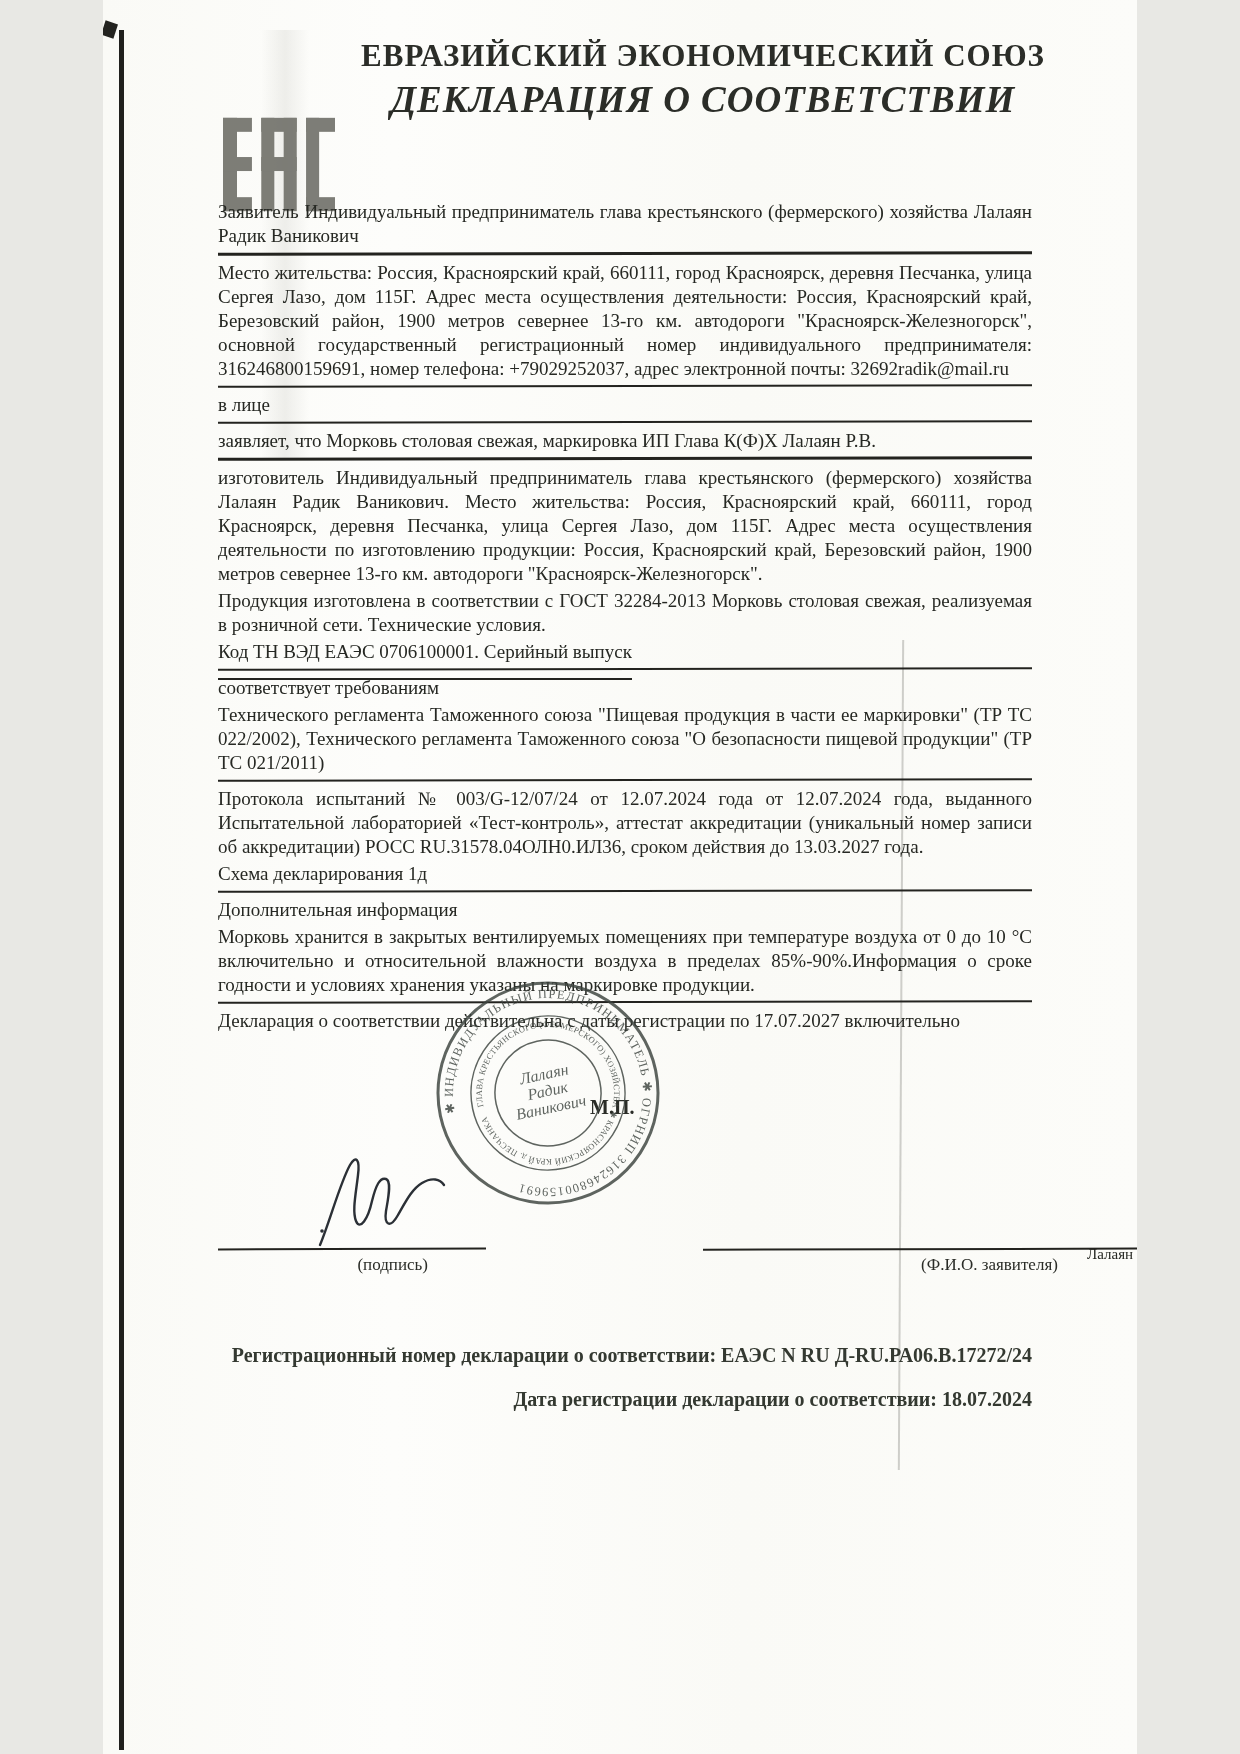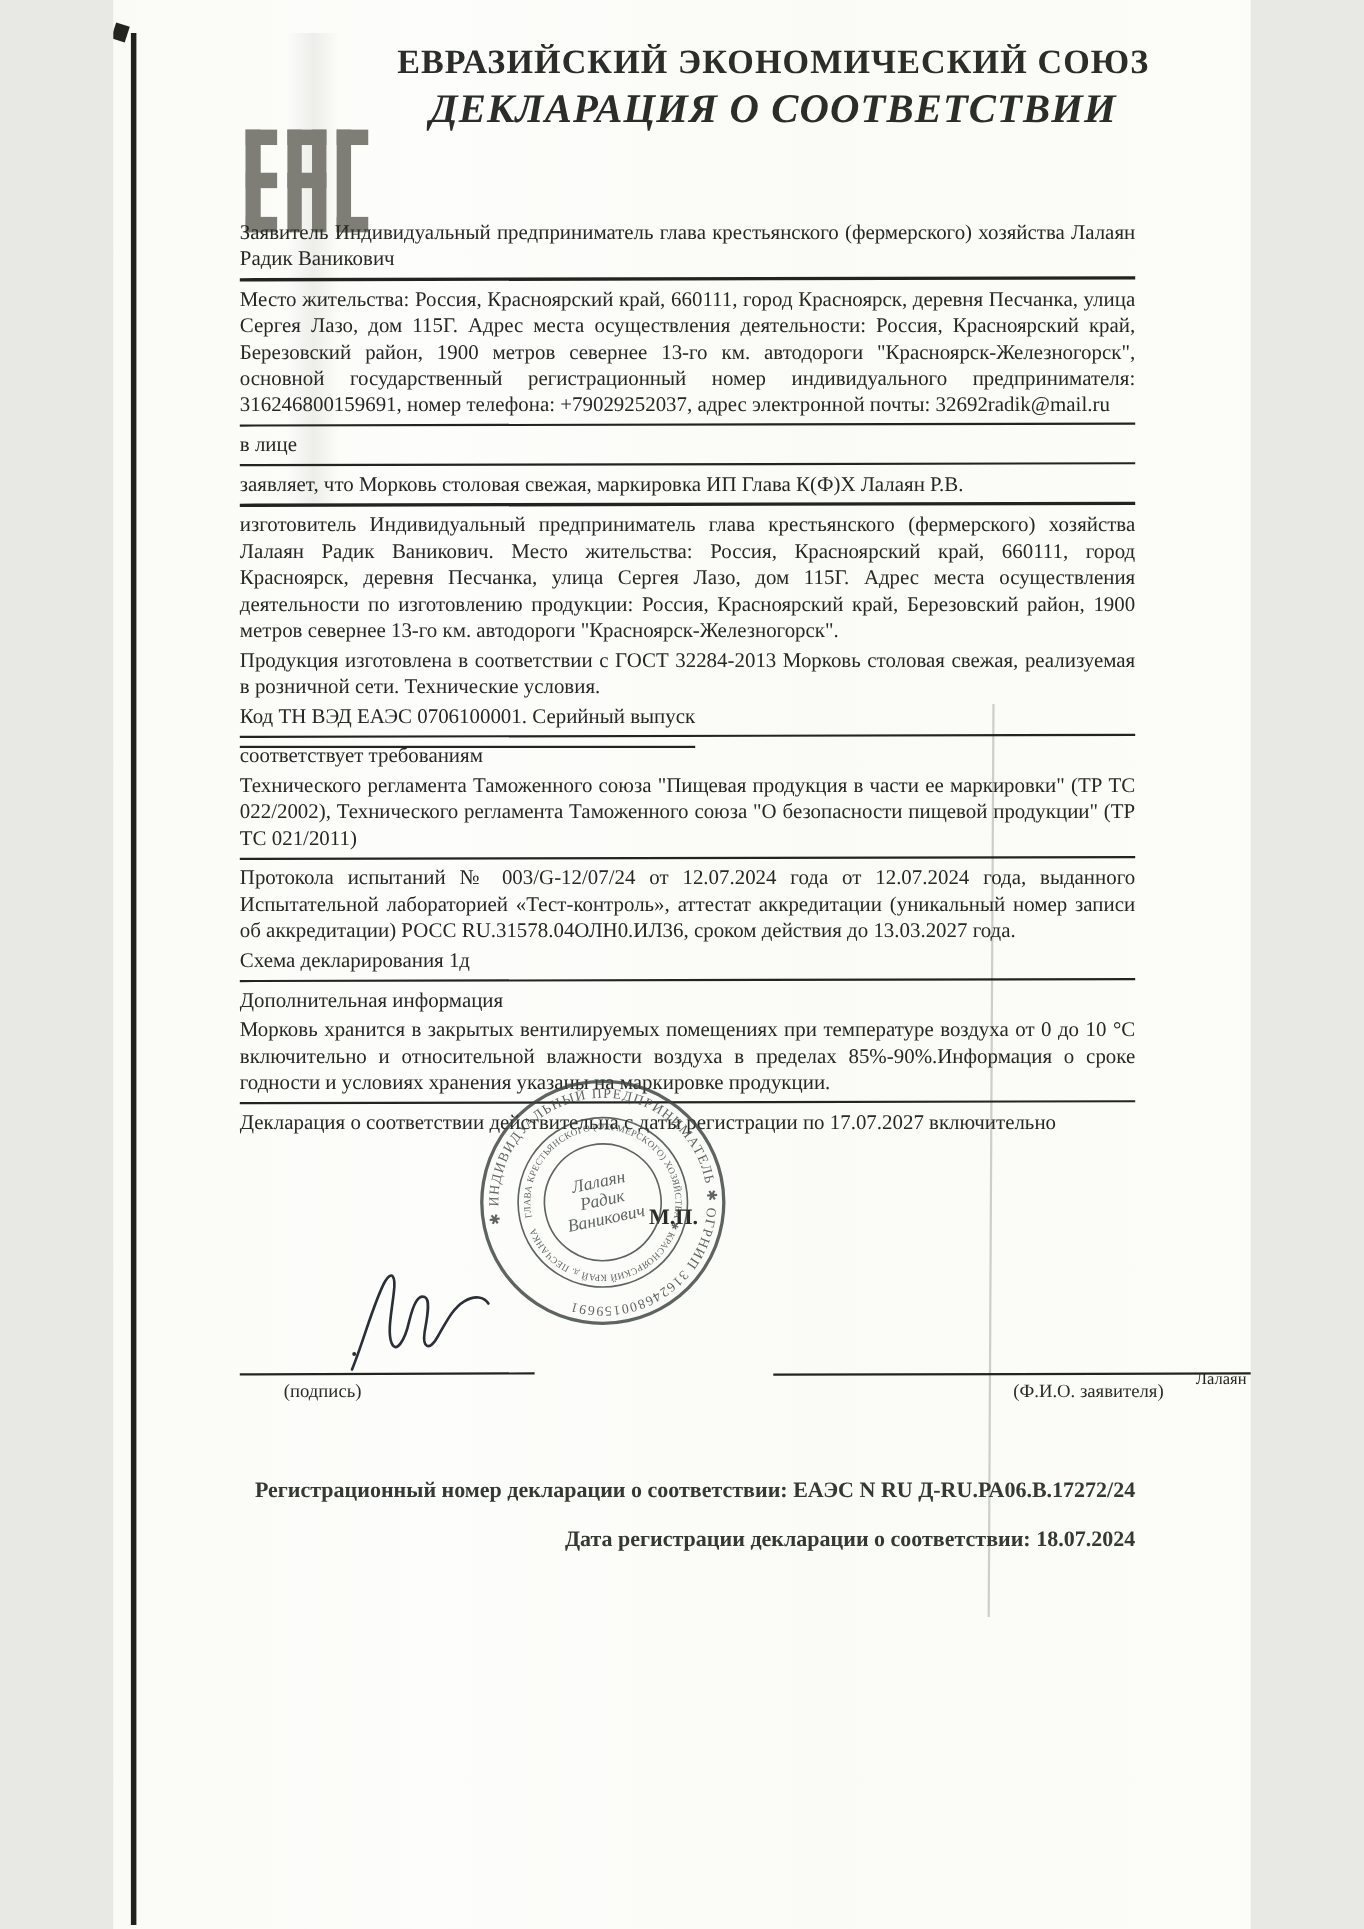--- a/index.html
+++ b/index.html
@@ -34,21 +34,21 @@
   .rule{height:2px;background:#23231f;margin:4px 0 6px 0;transform:rotate(-0.12deg);}
   .rule.thick{height:3px;}
   .u-part{border-bottom:2px solid #23231f;padding-bottom:16px;}
   
   .sig-area{position:relative;height:240px;margin-top:4px;}
   .sig-scribble{position:absolute;left:96px;top:112px;}
   .sig-line{position:absolute;height:2px;background:#23231f;}
   .sig-line.l{left:0;top:211px;width:268px;transform:rotate(-0.2deg);}
   .sig-line.r{left:485px;top:211px;width:545px;transform:rotate(-0.15deg);}
   .sig-cap{position:absolute;font-size:17px;color:#2a2c27;}
-  .cap-l{left:40px;top:216px;width:170px;text-align:left;}
+  .cap-l{left:40px;top:216px;width:170px;text-align:right;}
   .fio-name{position:absolute;left:485px;top:182px;width:545px;text-align:right;font-size:15px;margin-top:23px;}
   .cap-r{left:499px;top:216px;width:545px;text-align:center;}
   .stamp{position:absolute;left:210px;top:-64px;opacity:0.82;}
   .mp{position:absolute;left:372px;top:58px;font-size:20px;font-weight:700;color:#2a2c27;}
   
   .footer{margin-top:66px;}
   .f-line{font-size:20px;font-weight:700;color:#343931;text-align:right;}
   .f-line + .f-line{margin-top:20px;}
 </style>
 </head>

